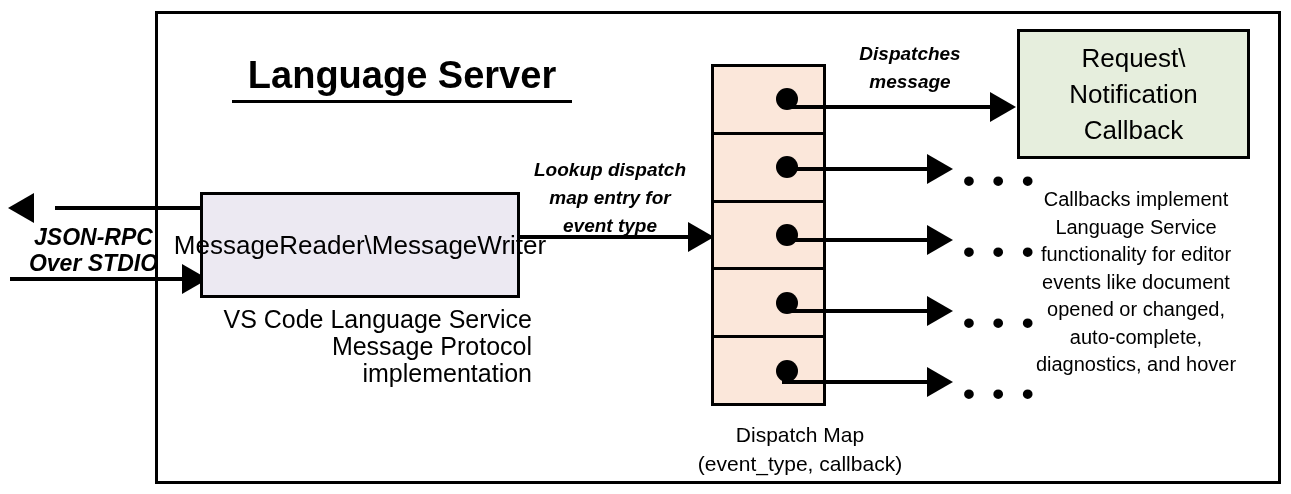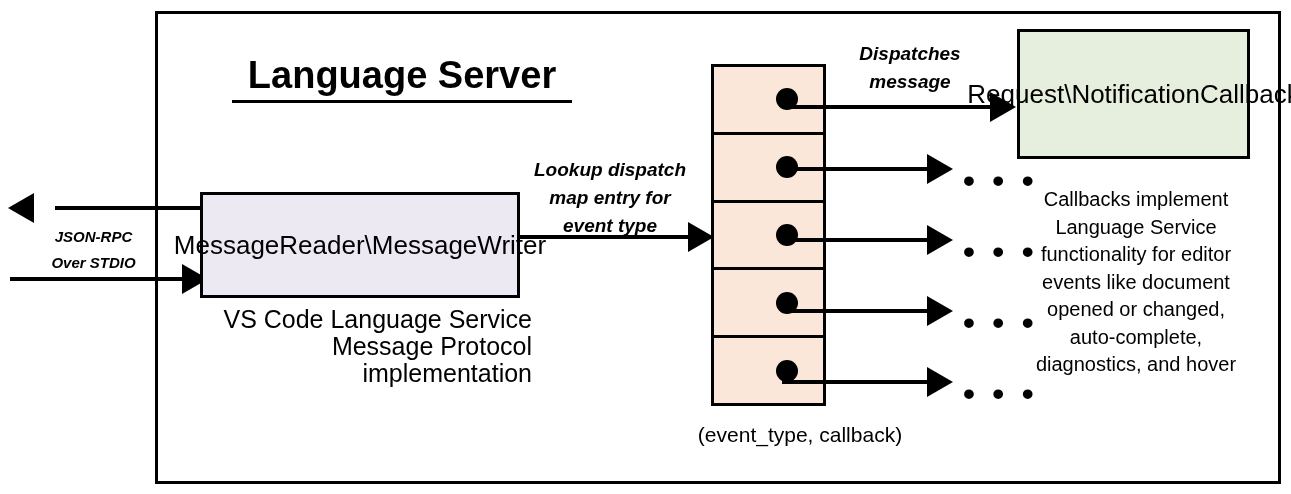--- a/index.html
+++ b/index.html
@@ -70,21 +70,21 @@
     font-size: 25px;
     line-height: 27px;
   }
 
   
   #jsonrpc-label {
     left: 26px;
     top: 224px;
     width: 135px;
     text-align: center;
-    font-size: 15px;
+    font-size: 23px;
     line-height: 26px;
     font-style: italic;
     font-weight: bold;
   }
 
   
   #lookup-label {
     left: 515px;
     top: 156px;
     width: 190px;
@@ -149,21 +149,21 @@
   
   #callback-box {
     left: 1017px;
     top: 29px;
     width: 233px;
     height: 130px;
     background: #e6eedd;
     border: 3px solid #000;
     box-sizing: border-box;
     display: flex;
-    flex-direction: row;
+    flex-direction: column;
     align-items: center;
     justify-content: center;
     font-size: 26px;
     line-height: 36px;
     text-align: center;
   }
   #callback-caption {
     left: 1008px;
     top: 186px;
     width: 256px;
@@ -243,20 +243,21 @@
     </div>
     <div class="map-cell">
       <span class="map-dot"></span>
     </div>
     <div class="map-cell">
       <span class="map-dot"></span>
     </div>
   </div>
 
   <div class="abs" id="dispatch-caption">
+    <div>Dispatch Map</div>
     <div>(event_type, callback)</div>
   </div>
 
   <div class="abs hline" style="left:782px; top:105px; width:228px;"></div>
   <div class="abs arrow-r" style="left:990px; top:92px;"></div>
 
   <div class="abs" id="dispatch-label">
     <div>Dispatches</div>
     <div>message</div>
   </div>

